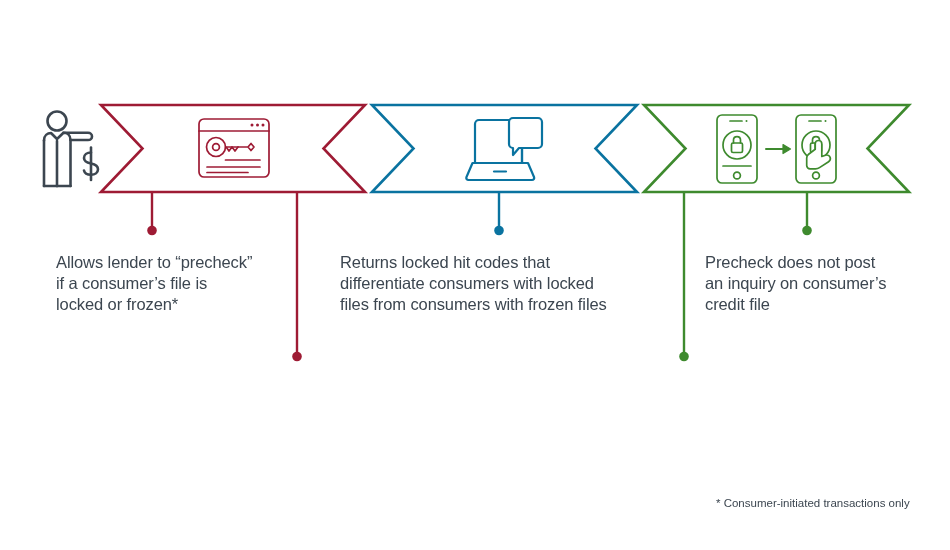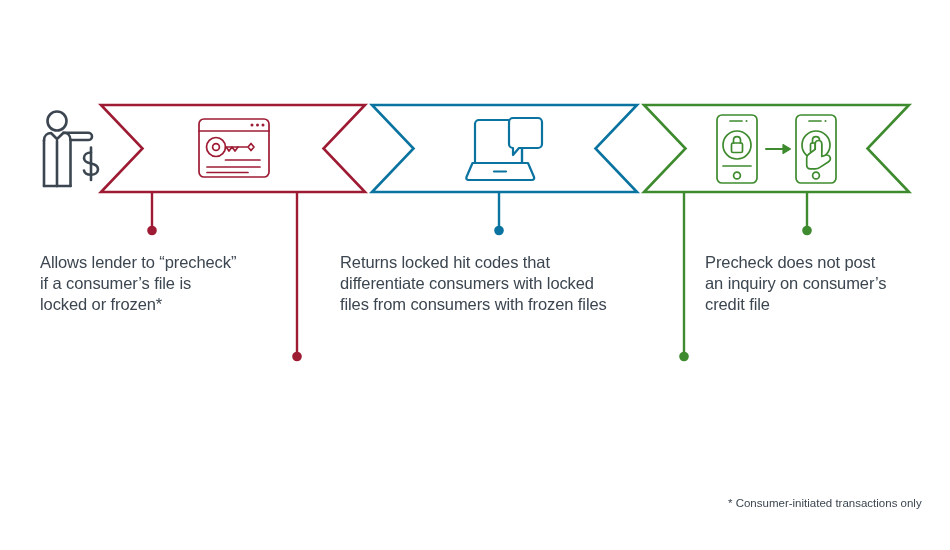--- a/index.html
+++ b/index.html
@@ -38,26 +38,26 @@
     letter-spacing: -0.1px;
   }
   .foot {
     position: absolute;
     color: #3C4650;
     font-family: "Liberation Sans", sans-serif;
     font-size: 11.5px;
     line-height: 15px;
     white-space: nowrap;
   }
-  #cap-0 { left: 40px;  top: 252px; width: 290px; }
+  #cap-0 { left: 56px;  top: 252px; width: 290px; }
   #cap-1 { left: 340px; top: 252px; width: 330px; }
   #cap-2 { left: 705px; top: 252px; width: 240px; }
   #cap-3 { left: 173px; top: 380px; width: 300px; }
   #cap-4 { left: 515px; top: 380px; width: 360px; }
-  #footnote { left: 716px; top: 496px; margin-left: 12px; }
+  #footnote { left: 716px; top: 496px; }
 </style>
 </head>
 <body>
 
 <div id="stage">
 
   <svg class="svg-layer" viewBox="0 0 950 550" xmlns="http://www.w3.org/2000/svg">
 
     <g fill="none" stroke="#3C4650" stroke-width="2.6" stroke-linecap="round" stroke-linejoin="round">
       <circle cx="57" cy="121" r="9.5"></circle>

